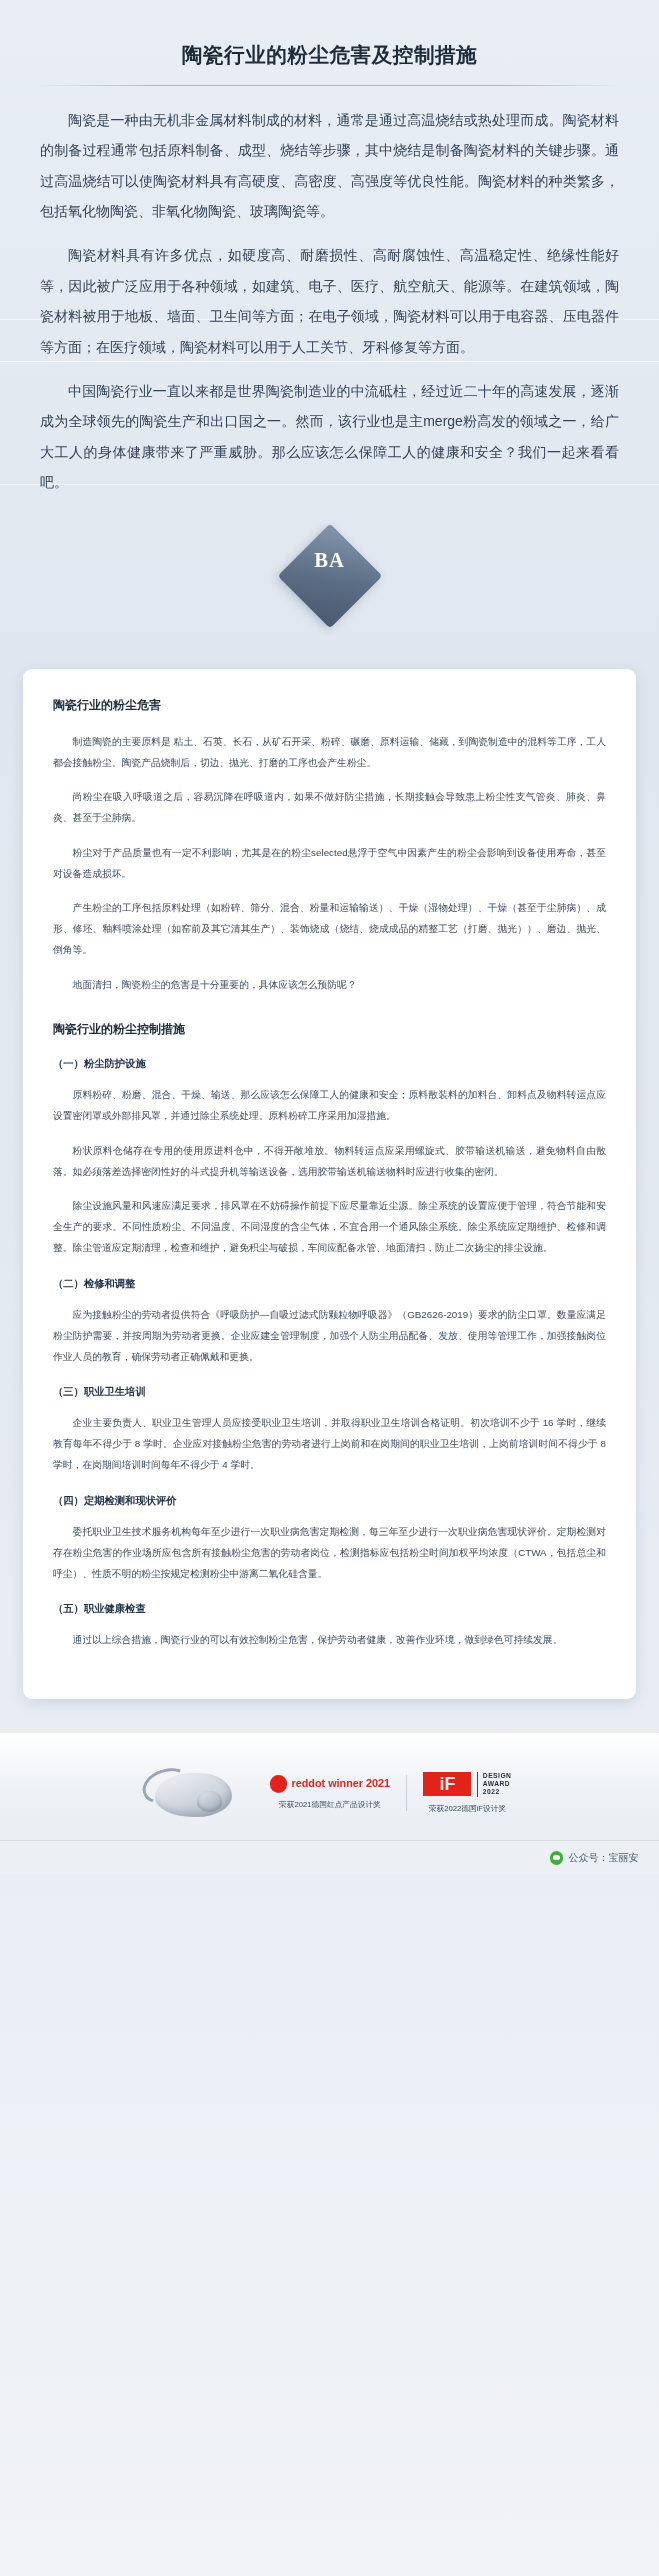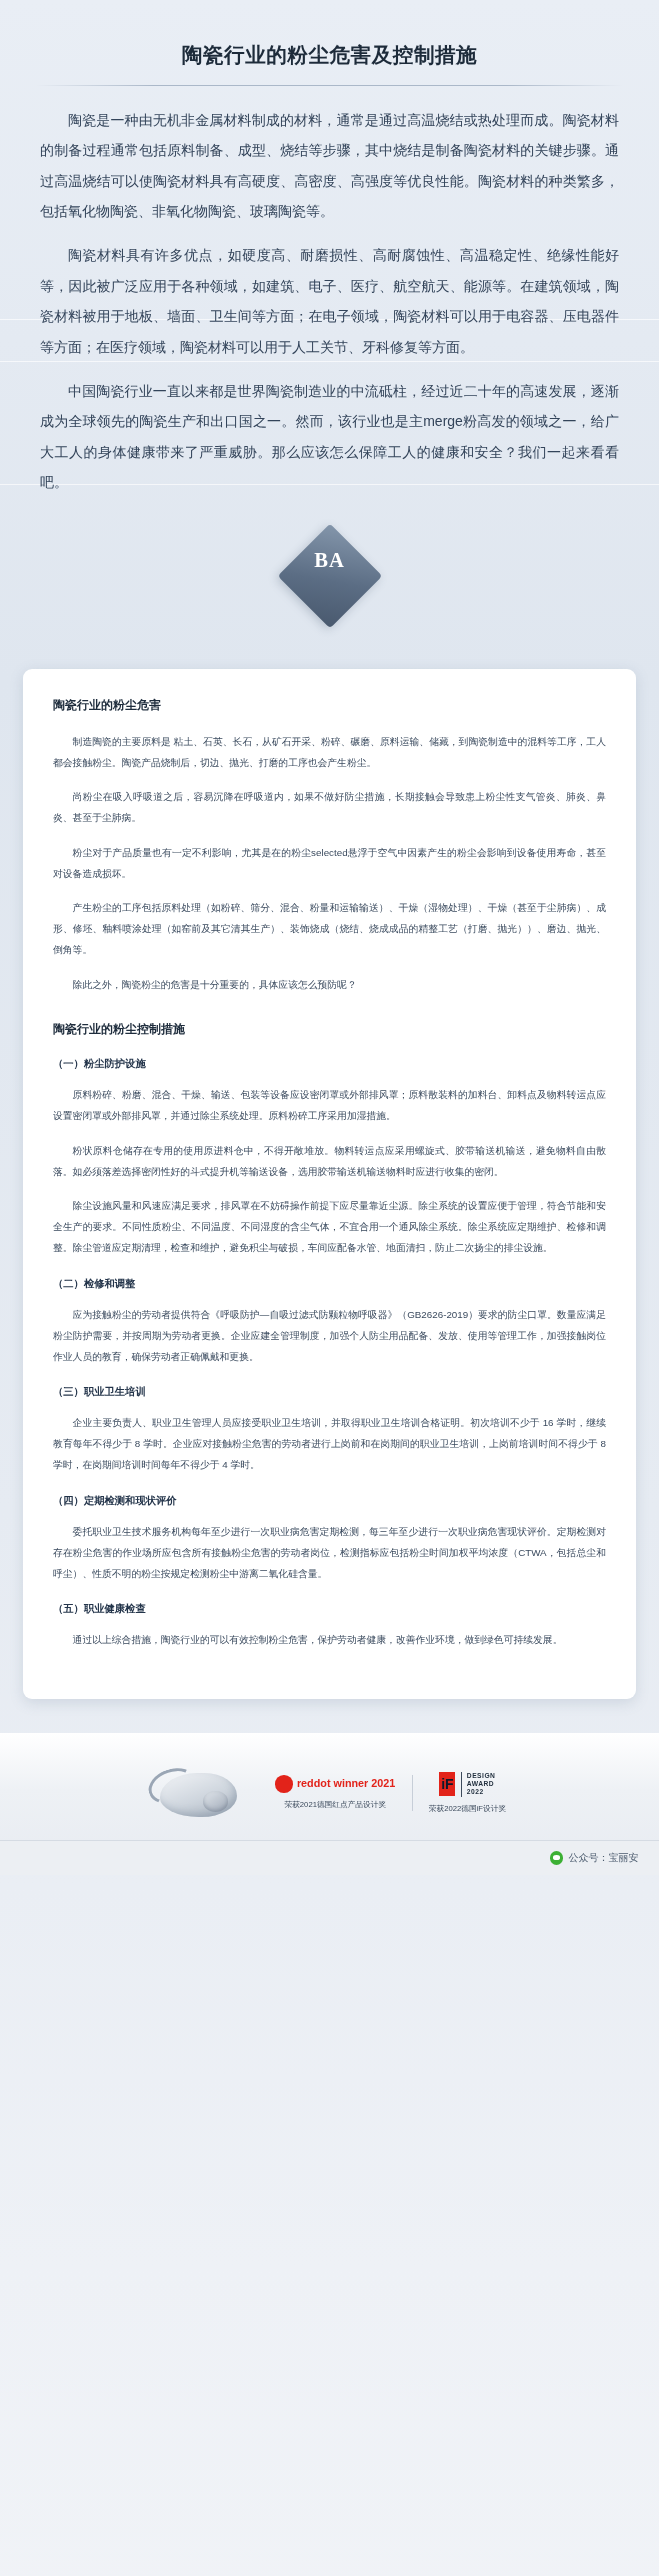--- a/index.html
+++ b/index.html
@@ -208,24 +208,24 @@
     height: 36px;
     background: #c7ced8;
     margin: 0 5.2px;
   }
   .if-badge {
     display: flex;
     align-items: center;
     gap: 5.2px;
   }
   .if-mark {
-    width: 16px; height: 24px;
+    width: 48px; height: 24px;
     background: #e2231a;
-    color: #0f172a;
-    font-size: 14px;
+    color: #e5e5e5;
+    font-size: 18px;
     font-weight: bold;
     display: flex;
     align-items: center;
     justify-content: center;
     font-family: "Liberation Sans", sans-serif;
   }
   .if-lines {
     border-left: 1px solid #3c4a5c;
     padding-left: 5.2px;
     line-height: 1.25;
@@ -284,26 +284,26 @@
     <div class="logo-text">BA</div>
   </div>
 
   <div class="card">
 
     <div class="sec-head">陶瓷行业的粉尘危害</div>
     <p>制造陶瓷的主要原料是 粘土、石英、长石，从矿石开采、粉碎、碾磨、原料运输、储藏，到陶瓷制造中的混料等工序，工人都会接触粉尘。陶瓷产品烧制后，切边、抛光、打磨的工序也会产生粉尘。</p>
     <p>尚粉尘在吸入呼吸道之后，容易沉降在呼吸道内，如果不做好防尘措施，长期接触会导致患上粉尘性支气管炎、肺炎、鼻炎、甚至于尘肺病。</p>
     <p>粉尘对于产品质量也有一定不利影响，尤其是在的粉尘selected悬浮于空气中因素产生的粉尘会影响到设备使用寿命，甚至对设备造成损坏。</p>
     <p>产生粉尘的工序包括原料处理（如粉碎、筛分、混合、粉量和运输输送）、干燥（湿物处理）、干燥（甚至于尘肺病）、成形、修坯、釉料喷涂处理（如窑前及其它清其生产）、装饰烧成（烧结、烧成成品的精整工艺（打磨、抛光））、磨边、抛光、倒角等。</p>
-    <p>除此之外，陶瓷粉尘的危害是十分重要的，具体应该怎么预防呢？</p>
+    <p>地面清扫，陶瓷粉尘的危害是十分重要的，具体应该怎么预防呢？</p>
 
     <div class="sec-head spaced">陶瓷行业的粉尘控制措施</div>
 
     <div class="sub-head">（一）粉尘防护设施</div>
-    <p>原料粉碎、粉磨、混合、干燥、输送、包装等设备应设密闭罩或外部排风罩；原料散装料的加料台、卸料点及物料转运点应设置密闭罩或外部排风罩，并通过除尘系统处理。原料粉碎工序采用加湿措施。</p>
+    <p>原料粉碎、粉磨、混合、干燥、输送、那么应该怎么保障工人的健康和安全；原料散装料的加料台、卸料点及物料转运点应设置密闭罩或外部排风罩，并通过除尘系统处理。原料粉碎工序采用加湿措施。</p>
     <p>粉状原料仓储存在专用的使用原进料仓中，不得开敞堆放。物料转运点应采用螺旋式、胶带输送机输送，避免物料自由散落。如必须落差选择密闭性好的斗式提升机等输送设备，选用胶带输送机输送物料时应进行收集的密闭。</p>
     <p>除尘设施风量和风速应满足要求，排风罩在不妨碍操作前提下应尽量靠近尘源。除尘系统的设置应便于管理，符合节能和安全生产的要求。不同性质粉尘、不同温度、不同湿度的含尘气体，不宜合用一个通风除尘系统。除尘系统应定期维护、检修和调整。除尘管道应定期清理，检查和维护，避免积尘与破损，车间应配备水管、地面清扫，防止二次扬尘的排尘设施。</p>
 
     <div class="sub-head">（二）检修和调整</div>
     <p>应为接触粉尘的劳动者提供符合《呼吸防护—自吸过滤式防颗粒物呼吸器》（GB2626-2019）要求的防尘口罩。数量应满足粉尘防护需要，并按周期为劳动者更换。企业应建全管理制度，加强个人防尘用品配备、发放、使用等管理工作，加强接触岗位作业人员的教育，确保劳动者正确佩戴和更换。</p>
 
     <div class="sub-head">（三）职业卫生培训</div>
     <p>企业主要负责人、职业卫生管理人员应接受职业卫生培训，并取得职业卫生培训合格证明。初次培训不少于 16 学时，继续教育每年不得少于 8 学时。企业应对接触粉尘危害的劳动者进行上岗前和在岗期间的职业卫生培训，上岗前培训时间不得少于 8 学时，在岗期间培训时间每年不得少于 4 学时。</p>
 
     <div class="sub-head">（四）定期检测和现状评价</div>

